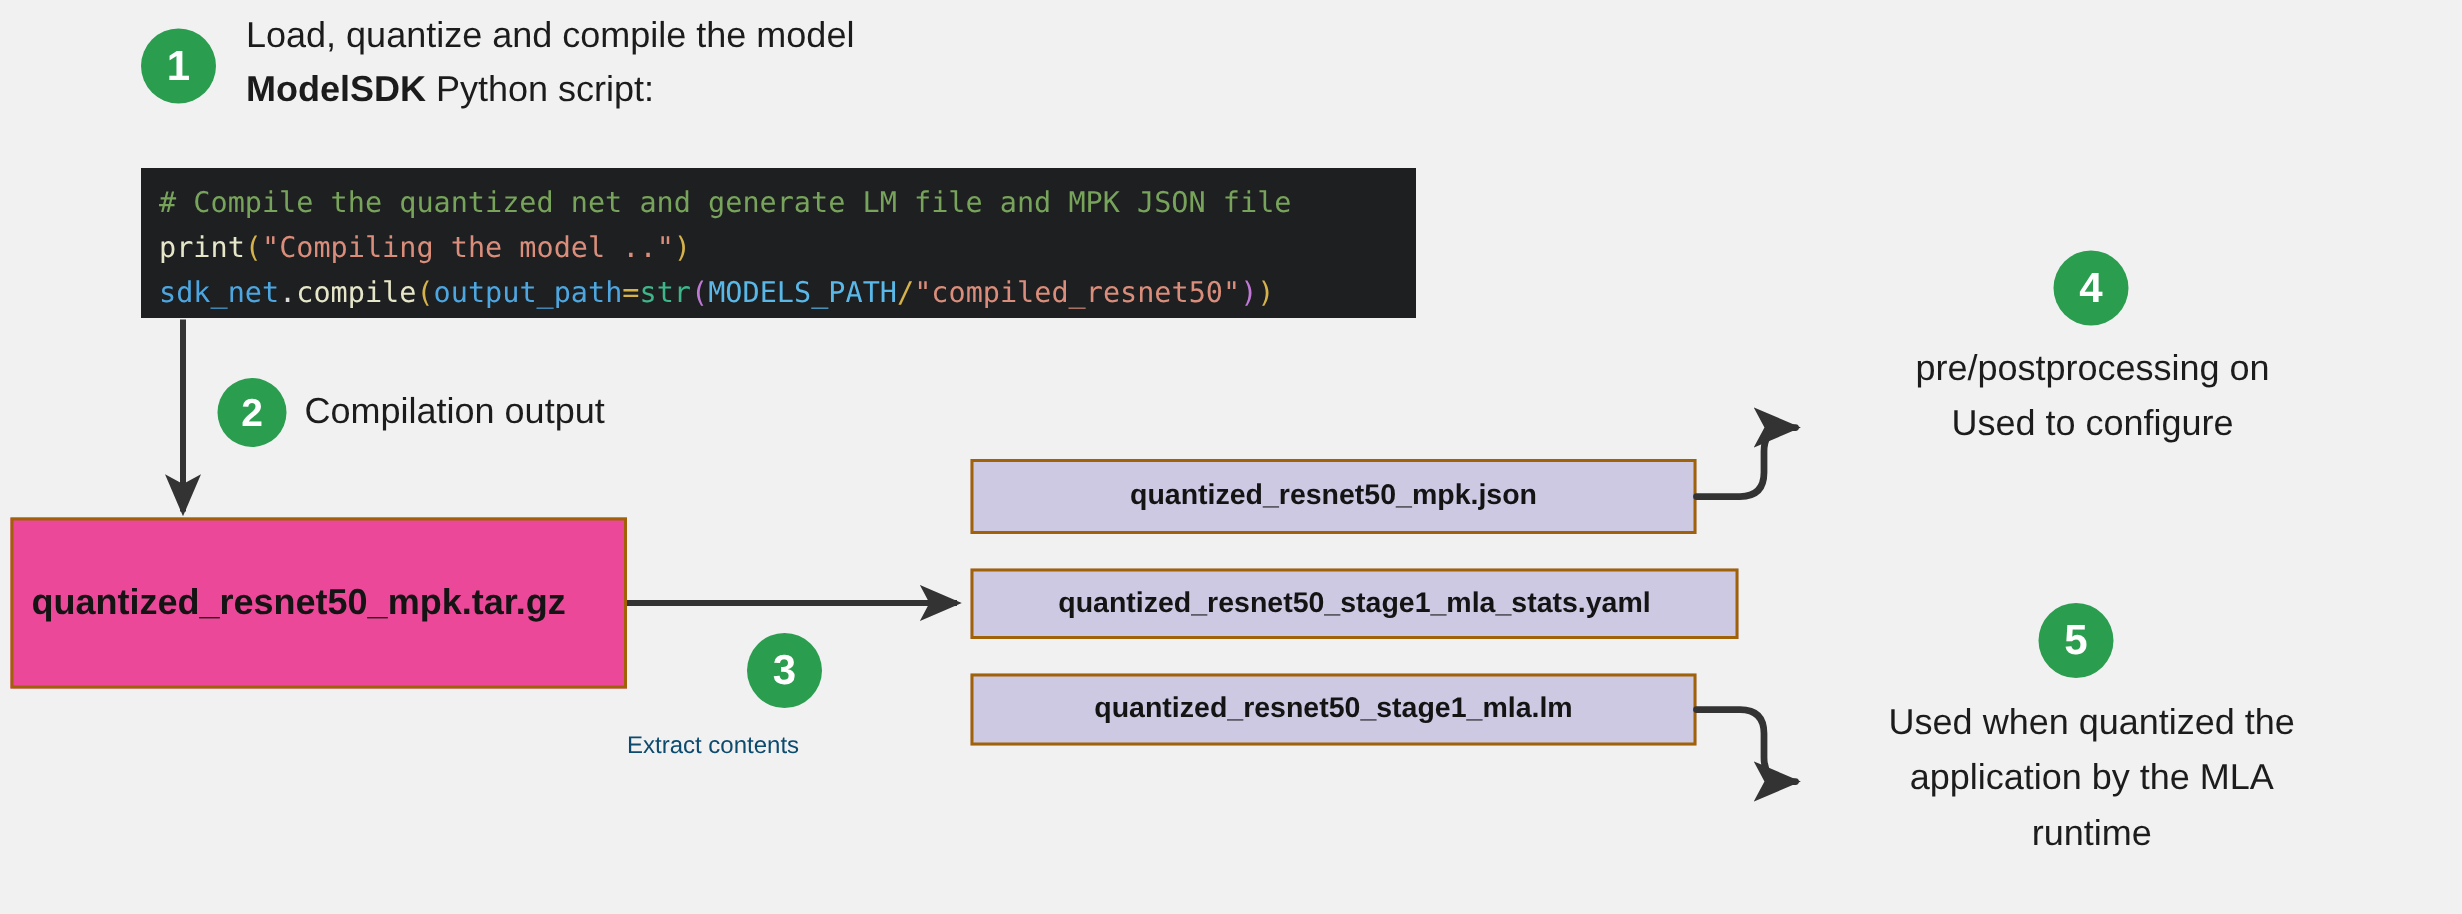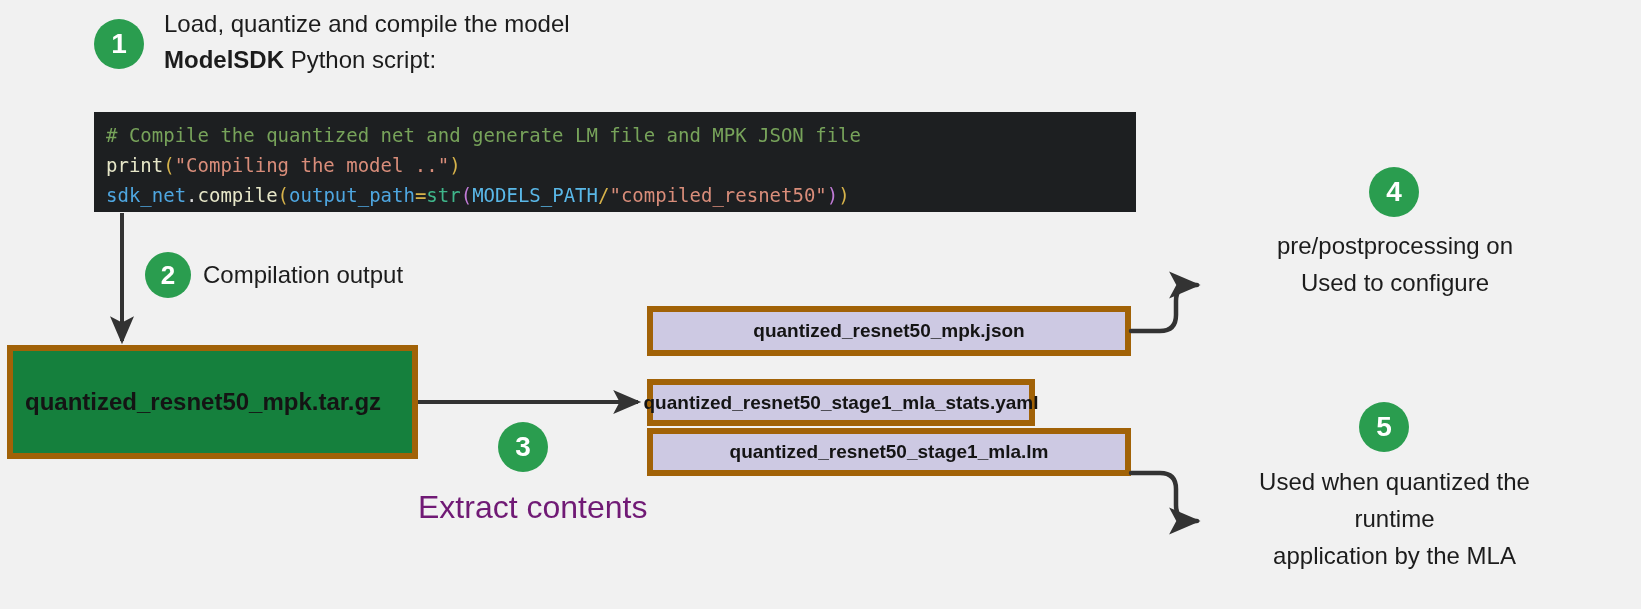--- a/index.html
+++ b/index.html
@@ -53,21 +53,21 @@
     color: #1c1c1c;
     white-space: nowrap;
   }
   .step1-text .strong { font-weight: bold; }
 
   
   .code-block {
     position: absolute;
     left: 94px;
     top: 112px;
-    width: 1042px;
+    width: 850px;
     height: 100px;
     background: #1d1f21;
     box-sizing: border-box;
     padding: 8px 10px 6px 12px;
     font-family: "DejaVu Sans Mono", monospace;
     font-size: 19px;
     line-height: 30px;
     white-space: pre;
     overflow: hidden;
   }
@@ -79,57 +79,57 @@
   .c-var     { color: #4ea6e0; }
   .c-const   { color: #5ab8e8; }
   .c-kw      { color: #3fb58a; }
   .c-op      { color: #d6b24a; }
   .c-plain   { color: #dcdcdc; }
 
   
   .box {
     position: absolute;
     box-sizing: border-box;
-    border: 6px solid #a16207;
+    border: 2px solid #a16207;
     display: flex;
     align-items: center;
     font-weight: bold;
     color: #141414;
     font-family: "Liberation Sans", sans-serif;
   }
   #box-targz {
     left: 7px;  top: 345px;
     width: 411px; height: 114px;
-    background: #15803d;
+    background: #ec4899;
     font-size: 24px;
     padding-left: 12px;
   }
   .file-box {
     background: #cdc9e3;
     justify-content: center;
     font-size: 19px;
   }
   #box-json  { left: 647px; top: 306px; width: 484px; height: 50px; }
-  #box-yaml  { left: 647px; top: 379px; width: 388px; height: 47px; }
-  #box-lm    { left: 647px; top: 428px; width: 484px; height: 48px; }
+  #box-yaml  { left: 647px; top: 379px; width: 512px; height: 47px; }
+  #box-lm    { left: 647px; top: 449px; width: 484px; height: 48px; }
 
   
   .label-compilation {
     position: absolute;
     left: 203px; top: 261px;
     font-size: 24px;
     white-space: nowrap;
     color: #1c1c1c;
   }
   .label-extract {
     position: absolute;
     left: 418px; top: 489px;
-    font-size: 32px;
+    font-size: 16px;
     white-space: nowrap;
-    color: #701a75;
+    color: #0c4a6e;
   }
   .right-text {
     position: absolute;
     font-size: 24px;
     line-height: 37px;
     text-align: center;
     color: #1c1c1c;
   }
   #text4 { left: 1236px; top: 227px; width: 318px; }
   #text5 { left: 1222px; top: 463px; width: 345px; }
@@ -192,22 +192,22 @@
   <div class="right-text" id="text4">
     <div>pre/postprocessing on</div>
     <div>Used to configure</div>
   </div>
 
   <div class="badge" id="badge5">
     <span>5</span>
   </div>
   <div class="right-text" id="text5">
     <div>Used when quantized the</div>
+    <div>application by the MLA</div>
     <div>runtime</div>
-    <div>application by the MLA</div>
   </div>
 
   <svg class="arrows" viewBox="0 0 1641 609">
     <defs>
       <marker id="ah" markerWidth="9" markerHeight="9" refX="6.2" refY="3.2" orient="auto" markerUnits="strokeWidth">
         <path d="M0,0.2 L7,3.2 L0,6.2 L1.6,3.2 Z" fill="#333333"></path>
       </marker>
     </defs>
 
     <path d="M122,213 L122,341" stroke="#333333" stroke-width="4" fill="none" marker-end="url(#ah)"></path>

